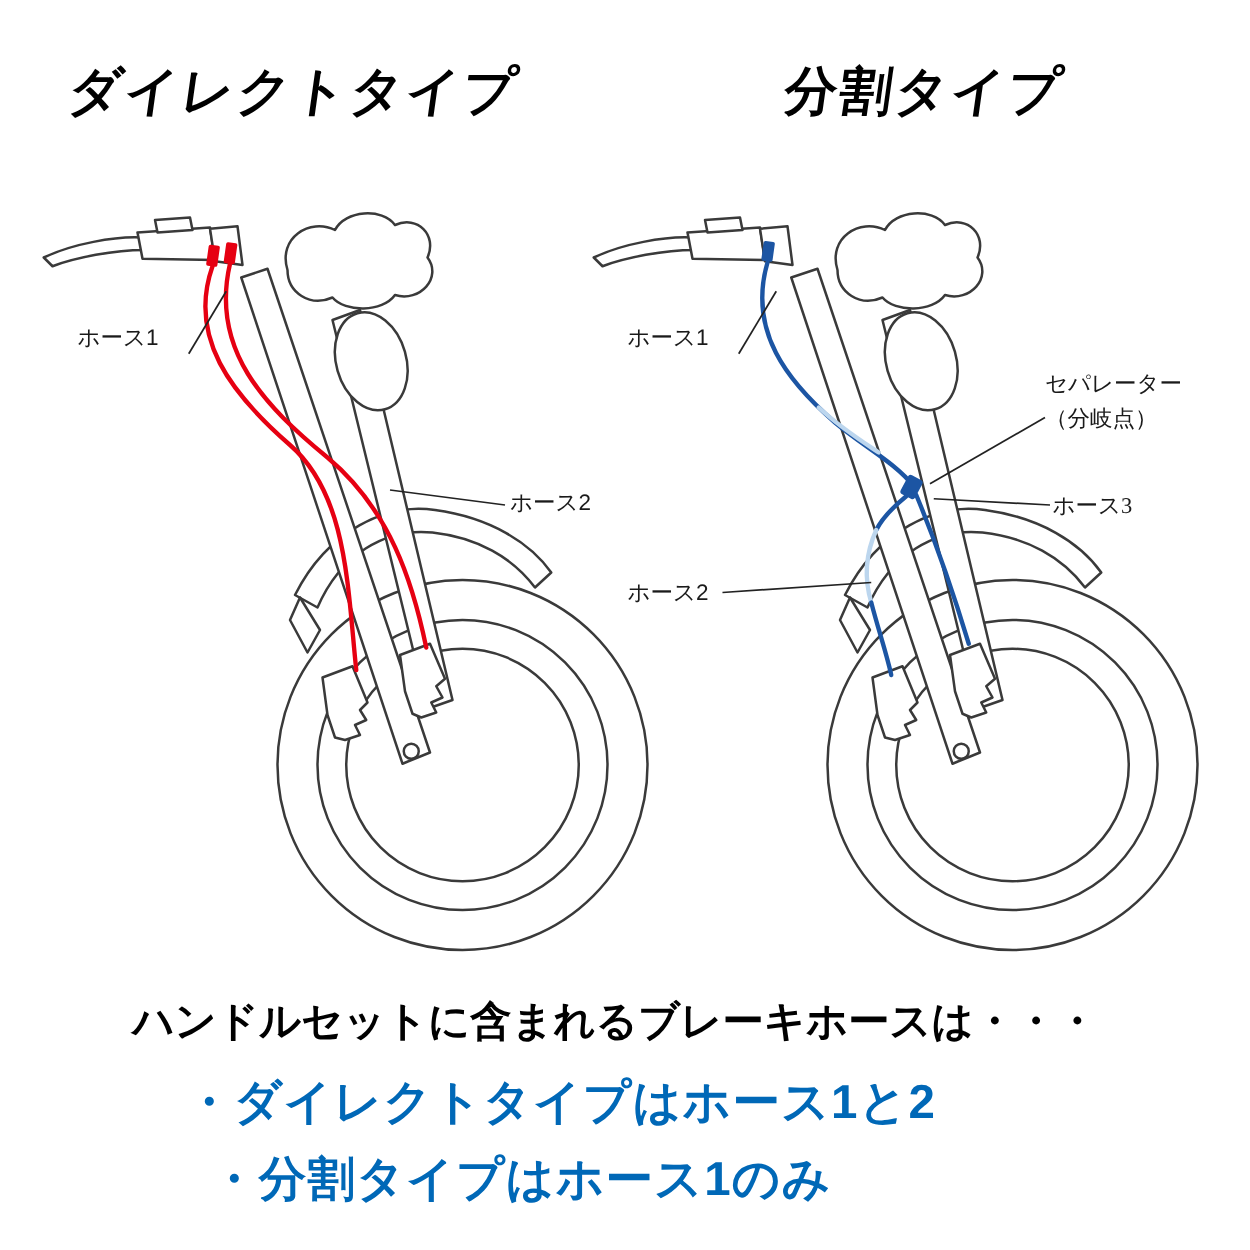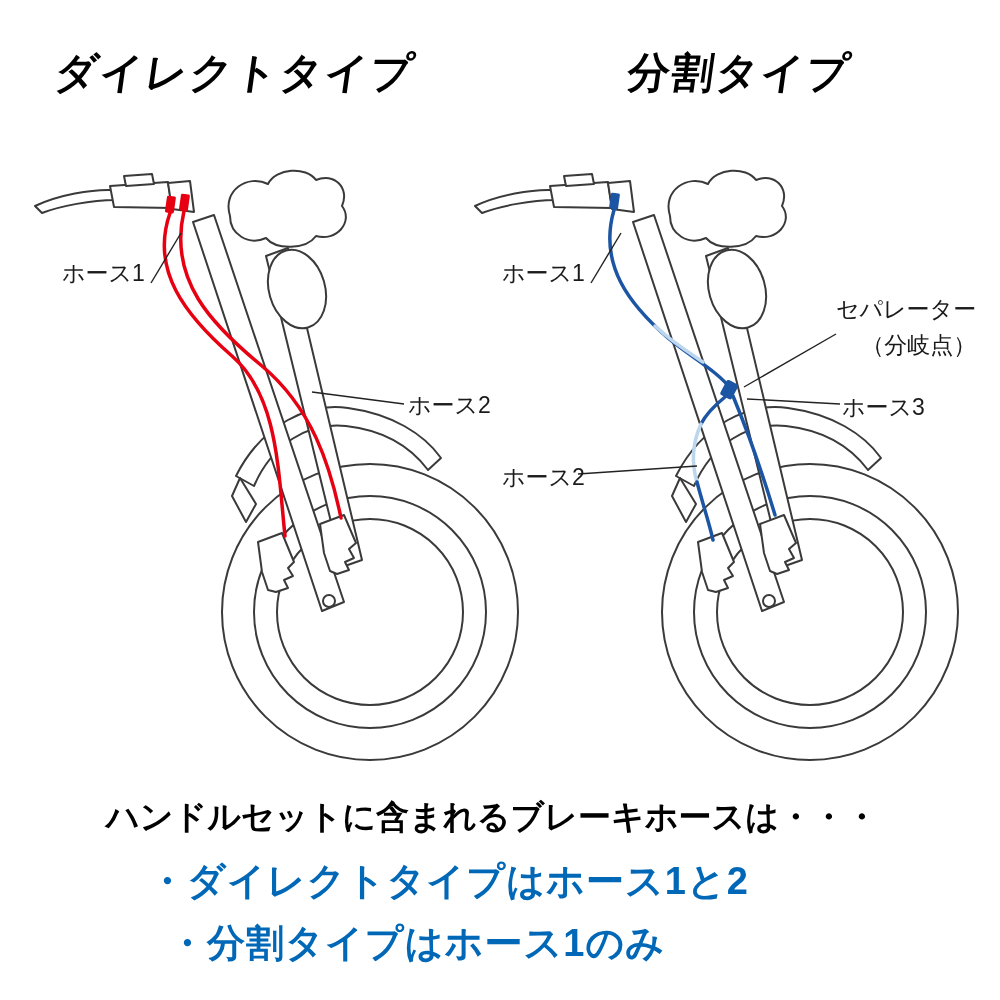--- a/index.html
+++ b/index.html
@@ -17,26 +17,26 @@
   .fr { fill:var(--red-hose,#e60012); stroke:none; }
   .fb { fill:var(--blue-hose,#1c55a3); stroke:none; }
   .ld { stroke:#222; stroke-width:1.4; fill:none; }
   
   .title{
     position:absolute;font-size:42px;font-weight:900;letter-spacing:2px;color:#000;
     transform:skewX(-8deg);white-space:nowrap;
   }
   .title-left{left:55px;top:45px;}
   .title-right{left:628px;top:45px;}
-  .lbl{position:absolute;font-size:23px;font-weight:500;color:#1a1a1a;white-space:nowrap;text-align:right;}
+  .lbl{position:absolute;font-size:18px;font-weight:500;color:#1a1a1a;white-space:nowrap;}
   .lbl-hose1-l{left:62px;top:258px;}
   .lbl-hose2-l{left:408px;top:390px;}
   .lbl-hose1-r{left:502px;top:258px;}
-  .lbl-sep{left:836px;top:294px;line-height:1.55;font-family:Liberation Mono, monospace;}
-  .lbl-hose3-r{left:842px;top:392px;}
+  .lbl-sep{left:836px;top:294px;line-height:1.55;}
+  .lbl-hose3-r{left:842px;top:392px;font-family:Liberation Serif, serif;}
   .lbl-hose2-r{left:502px;top:462px;}
   .footer-intro{
     position:absolute;left:0;top:795px;width:984px;text-align:center;
     font-size:33px;font-weight:800;color:#000;white-space:nowrap;
   }
   .bullet{
     position:absolute;left:148px;font-size:38px;font-weight:800;
     color:var(--bullet-text,#0068b7);white-space:nowrap;letter-spacing:1px;
   }
   .bullet-1{top:856px;}

